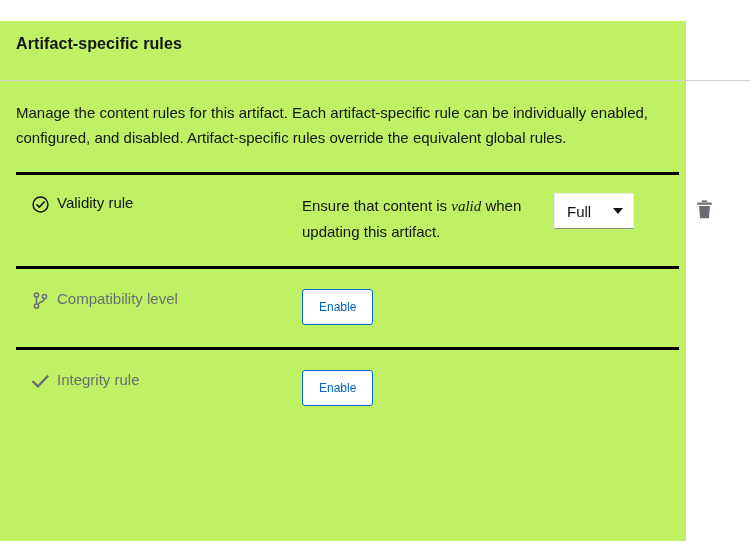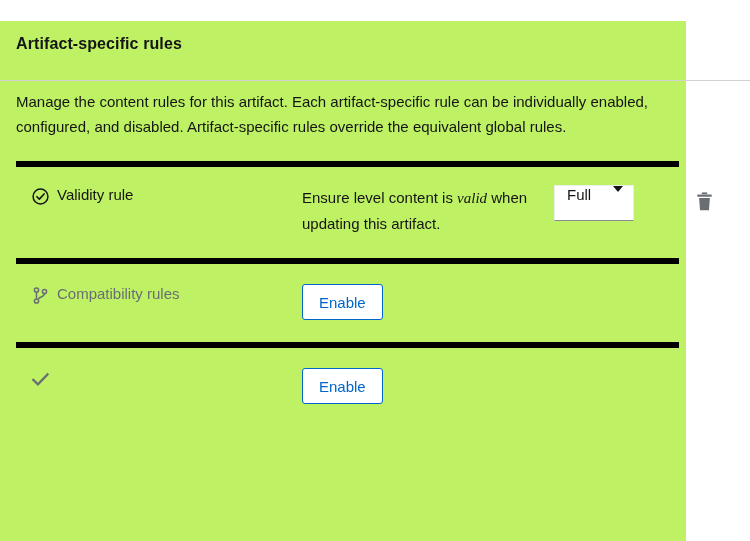--- a/index.html
+++ b/index.html
@@ -41,36 +41,36 @@
     position: absolute;
     left: 0;
     top: 59px;
     width: 750px;
     height: 1px;
     background: #d2d2d2;
   }
 
   
   .description {
-    padding: 9px 16px 0 16px;
+    padding: 20px 16px 0 16px;
     font-size: 15px;
     line-height: 25px;
     color: #151515;
     max-width: 700px;
   }
 
   
   .rules {
     margin-top: 22px;
     padding: 0 0 0 0;
   }
   .rule-row {
     display: flex;
     align-items: flex-start;
-    border-top: 6px solid #000000;
+    border-top: 3px solid #000000;
     margin: 0 7px 0 16px;
     padding: 20px 0 22px 0;
     box-sizing: border-box;
   }
   .rule-row.first {
     padding-top: 18px;
   }
 
   .rule-name-col {
     width: 286px;
@@ -118,20 +118,21 @@
     display: flex;
     align-items: flex-start;
     gap: 8px;
     padding-left: 0px;
   }
 
   
   .pf-select {
     position: relative;
     display: inline-flex;
+    align-items: center;
     justify-content: space-between;
     min-width: 80px;
     height: 36px;
     padding: 0 10px 0 12px;
     background: #ffffff;
     border: 1px solid #ededed;
     border-bottom: 1px solid #8a8d90;
     font-size: 15px;
     color: #151515;
     cursor: pointer;
@@ -164,21 +165,21 @@
   .btn-secondary {
     display: inline-flex;
     align-items: center;
     justify-content: center;
     height: 36px;
     padding: 0 16px;
     background: #ffffff;
     border: 1px solid #0066cc;
     border-radius: 3px;
     color: #0066cc;
-    font-size: 15px;
+    font-size: 12px;
     font-family: "Liberation Sans", sans-serif;
     line-height: 1;
     cursor: pointer;
     box-sizing: border-box;
   }
 </style>
 </head>
 <body>
 
 <div class="page">
@@ -196,21 +197,21 @@
       <div class="rule-name-col">
         <span class="rule-icon">
           <svg width="17" height="17" viewBox="0 0 16 16" aria-hidden="true">
             <circle cx="8" cy="8" r="7" fill="none" stroke="#151515" stroke-width="1.4"></circle>
             <path d="M4.6 8.2 L6.9 10.5 L11.4 5.6" fill="none" stroke="#151515" stroke-width="1.5" stroke-linecap="round" stroke-linejoin="round"></path>
           </svg>
         </span>
         <span class="rule-label">Validity rule</span>
       </div>
       <div class="rule-desc-col">
-        <span>Ensure level content is </span><em>valid</em><span> when updating this artifact.</span>
+        <span>Ensure that content is </span><em>valid</em><span> when updating this artifact.</span>
       </div>
       <div class="rule-action-col">
         <div class="pf-select">
           <span>Full</span>
           <span class="caret"></span>
         </div>
         <button class="trash-btn">
           <span>
             <svg width="17" height="19" viewBox="0 0 16 18" aria-hidden="true">
               <rect x="5.4" y="0.4" width="5.2" height="1.7" fill="#6a6e73"></rect>
@@ -226,34 +227,35 @@
       <div class="rule-name-col">
         <span class="rule-icon">
           <svg width="15" height="17" viewBox="0 0 14 17" aria-hidden="true">
             <circle cx="3" cy="3" r="2.1" fill="none" stroke="#6a6e73" stroke-width="1.5"></circle>
             <circle cx="3" cy="14" r="2.1" fill="none" stroke="#6a6e73" stroke-width="1.5"></circle>
             <circle cx="11" cy="4.5" r="2.1" fill="none" stroke="#6a6e73" stroke-width="1.5"></circle>
             <path d="M3 5.1 V11.9" fill="none" stroke="#6a6e73" stroke-width="1.5"></path>
             <path d="M11 6.6 C11 10 7 9.6 5 11.6" fill="none" stroke="#6a6e73" stroke-width="1.5"></path>
           </svg>
         </span>
-        <span class="rule-label muted">Compatibility rules</span>
+        <span class="rule-label muted">Compatibility level</span>
       </div>
       <div class="rule-action-col">
         <button class="btn-secondary">Enable</button>
       </div>
     </div>
 
     <div class="rule-row">
       <div class="rule-name-col">
         <span class="rule-icon">
           <svg width="17" height="15" viewBox="0 0 16 14" aria-hidden="true">
             <path d="M1.2 7.3 L5.6 11.6 L14.6 2.2" fill="none" stroke="#6a6e73" stroke-width="2.1" stroke-linecap="square" stroke-linejoin="miter"></path>
           </svg>
         </span>
+        <span class="rule-label muted">Integrity rule</span>
       </div>
       <div class="rule-action-col">
         <button class="btn-secondary">Enable</button>
       </div>
     </div>
 
   </div>
 </div>
 
 </body></html>

